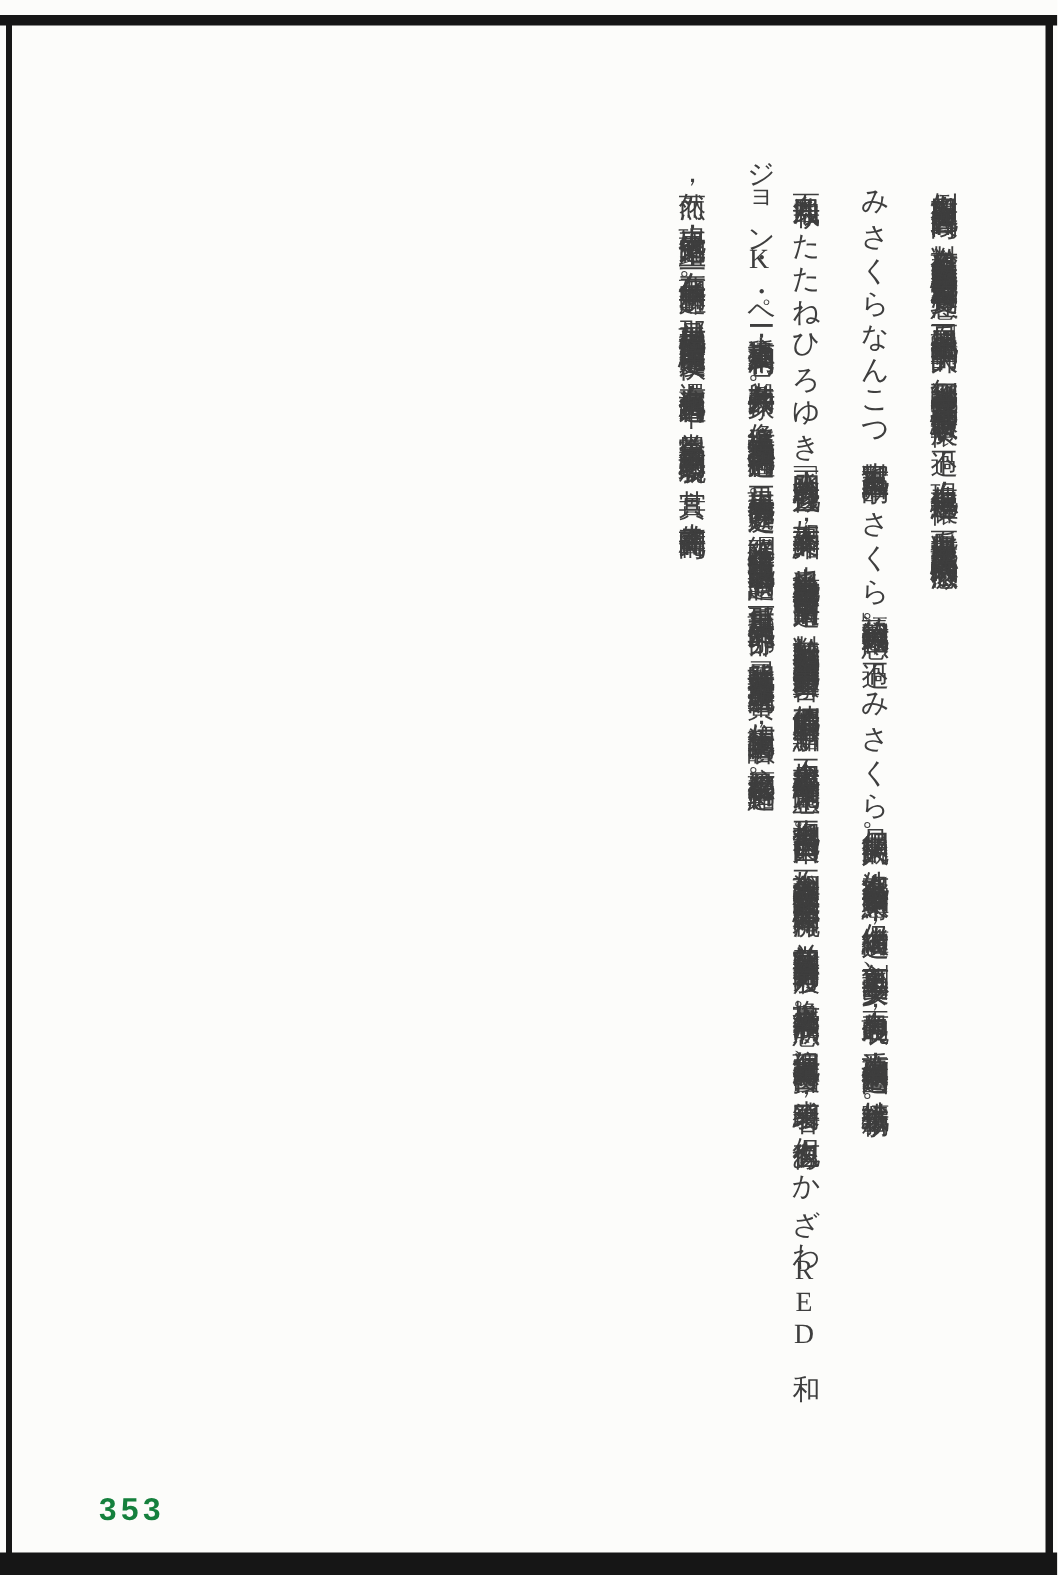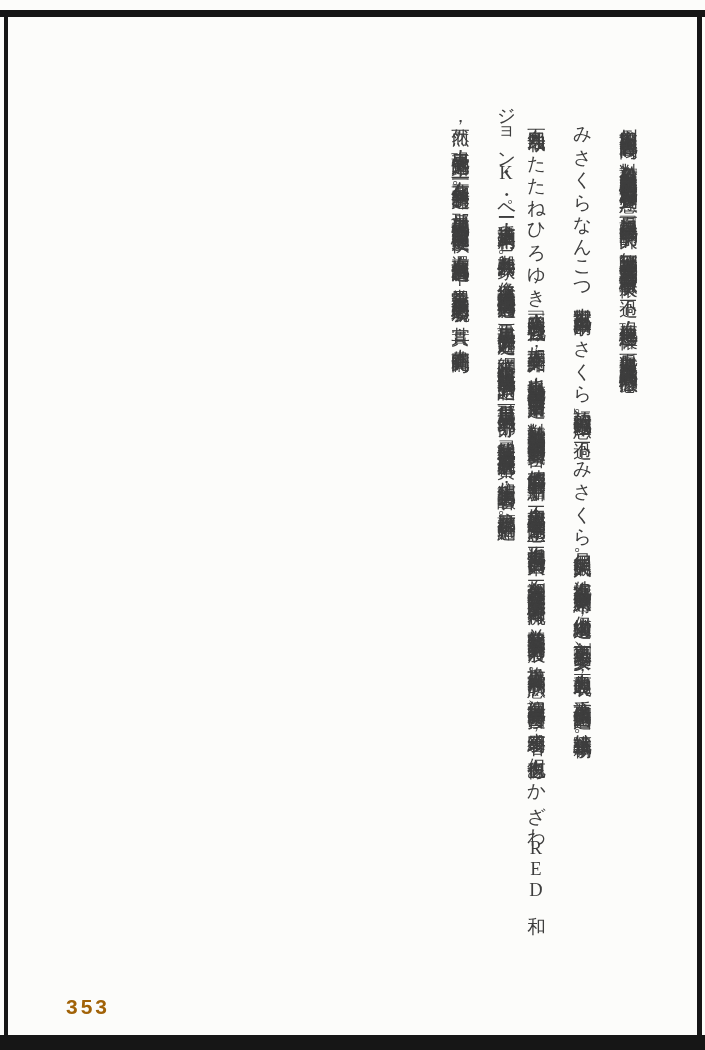--- a/index.html
+++ b/index.html
@@ -43,21 +43,21 @@
   }
 
   .page-number {
     position: absolute;
     left: 66px;
     top: 995px;
     font-family: "Liberation Sans", "DejaVu Sans", sans-serif;
     font-weight: bold;
     font-size: 21px;
     letter-spacing: 3px;
-    color: #a16207;
+    color: #15803d;
   }
 </style>
 </head>
 <body>
 
 <div class="page">
 
   <div class="scan-border top"></div>
   <div class="scan-border bottom"></div>
   <div class="scan-border left"></div>

